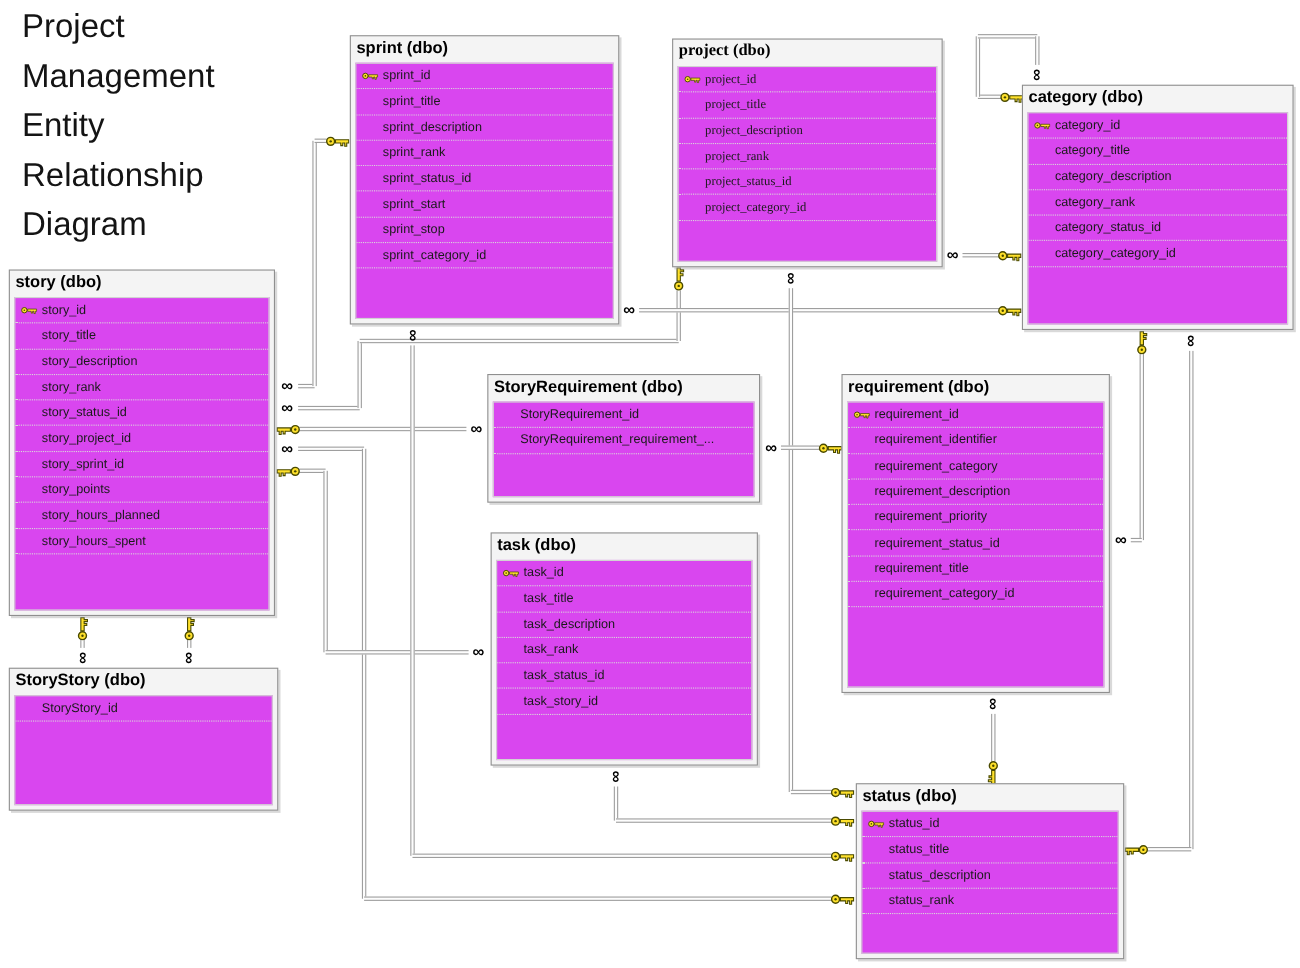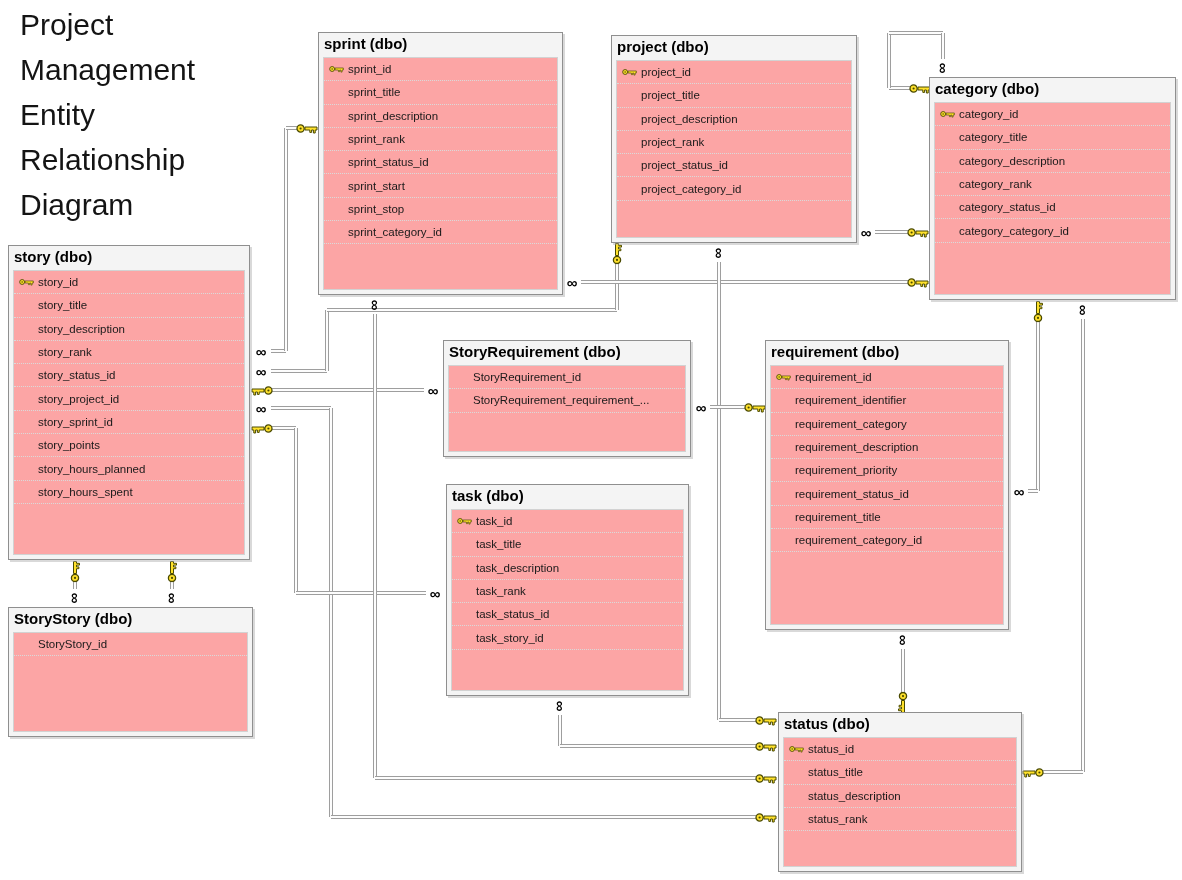--- a/index.html
+++ b/index.html
@@ -19,21 +19,21 @@
     background:#f4f4f4; border:1px solid #8f8f8f;
     box-shadow:2px 2px 0 rgba(170,170,170,0.45);
   }
   .tbl-h {
     position:absolute; left:5px; top:2px; right:5px; height:20px;
     font-size:15px; font-weight:bold; color:#000;
     white-space:nowrap; overflow:hidden;
   }
   .tbl-b {
     position:absolute; left:4px; top:24px; right:4px; bottom:4px;
-    background:#fca5a5; border:1px solid #d2d2d2; overflow:hidden;text-align:right;
+    background:#d946ef; border:1px solid #d2d2d2; overflow:hidden;text-align:right;
   }
   .row {
     display:flex; align-items:center; height:23.3px;
     box-sizing:border-box; border-bottom:1px dotted #dadada;
   }
   .pkcell { flex:0 0 24px; width:24px; text-align:center; line-height:0; }
   .fname {
     font-size:11.5px; color:#1a1a1a; white-space:nowrap;
     overflow:hidden; text-overflow:ellipsis; padding-right:4px;
   }
@@ -235,21 +235,21 @@
           <div class="row">
             <span class="pkcell"></span>
             <span class="fname">sprint_stop</span>
           </div>
           <div class="row">
             <span class="pkcell"></span>
             <span class="fname">sprint_category_id</span>
           </div>
         </div>
       </div>
-      <div class="tbl" style="left: 611px; top: 35px; width: 246px; height: 208px;">
+      <div class="tbl" style="left: 611px; top: 35px; width: 246px; height: 208px; font-family: Liberation Serif, serif;">
         <div class="tbl-h">project (dbo)</div>
         <div class="tbl-b">
           <div class="row">
             <span class="pkcell"><svg width="15" height="8" viewBox="0 0 22 11">
                 <path d="M9 4 H21 V7 H19.2 V10 H17.4 V7 H15.6 V9.4 H13.8 V7 H9 Z" fill="#ffe12b" stroke="#4a4a00" stroke-width="1"></path>
                 <circle cx="4.6" cy="5.5" r="3.6" fill="#ffe12b" stroke="#4a4a00" stroke-width="1.3"></circle>
                 <circle cx="4.6" cy="5.5" r="1.1" fill="#4a4a00"></circle>
               </svg></span>
             <span class="fname">project_id</span>
           </div>

